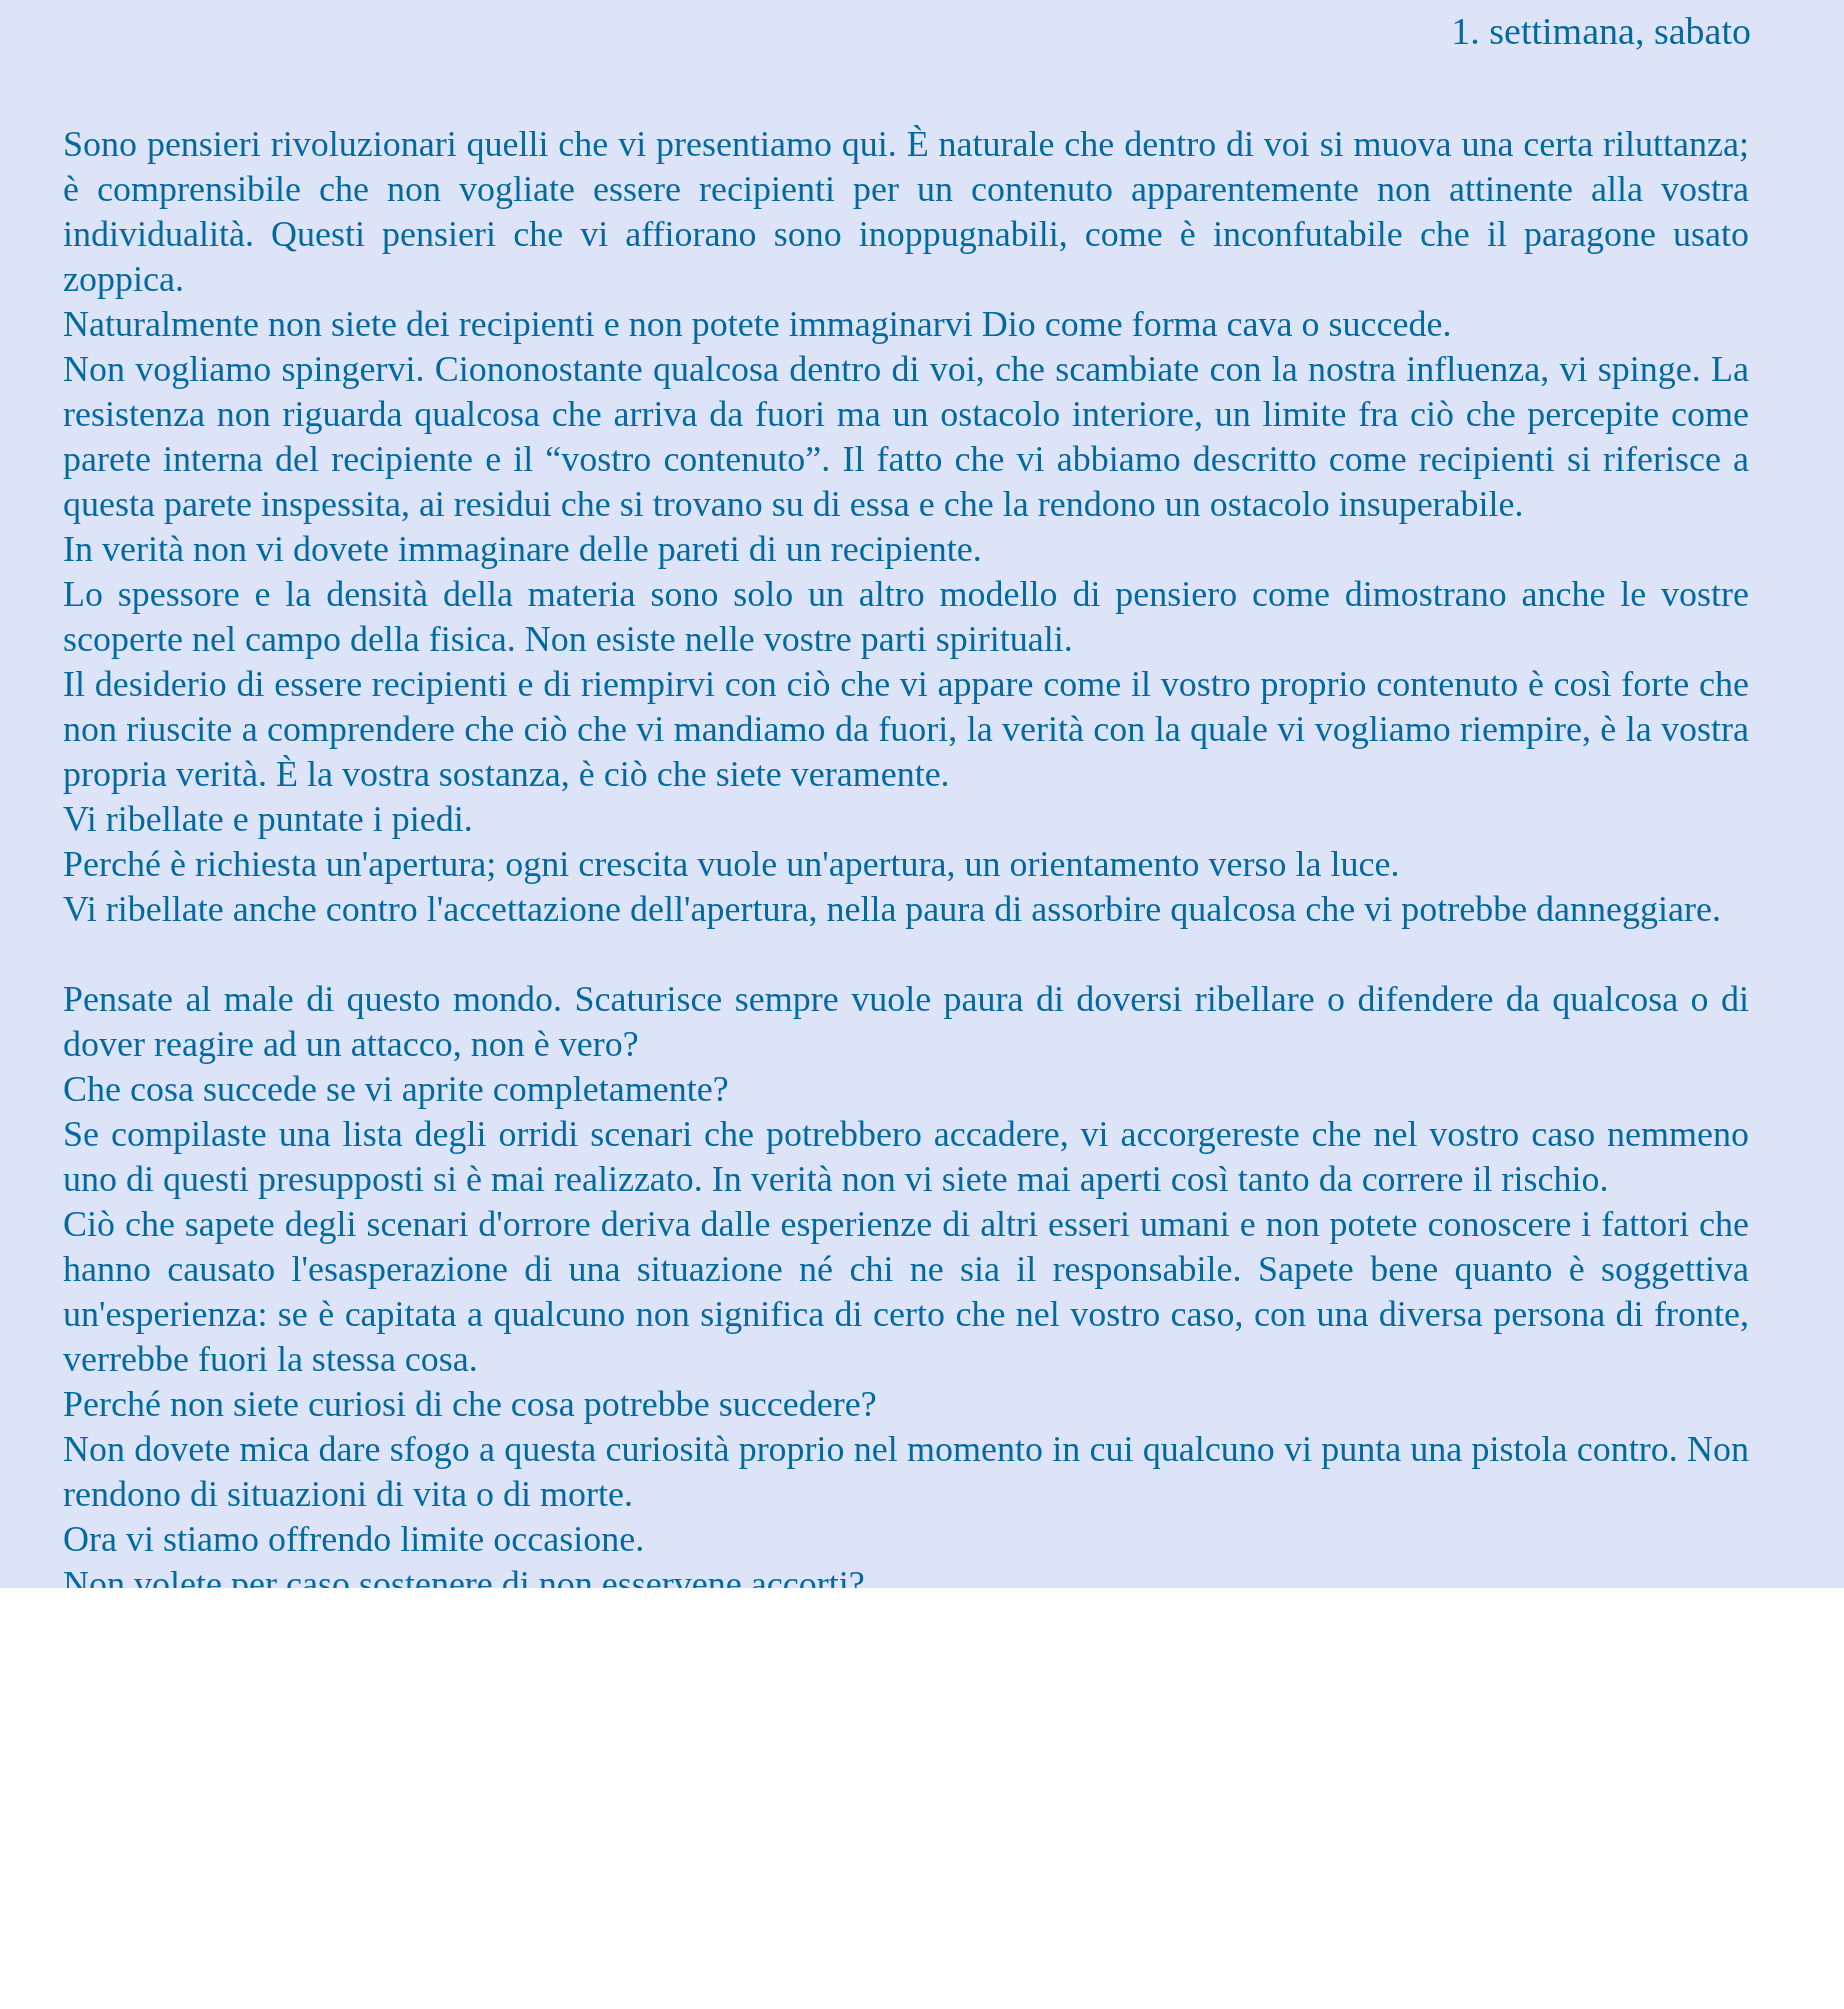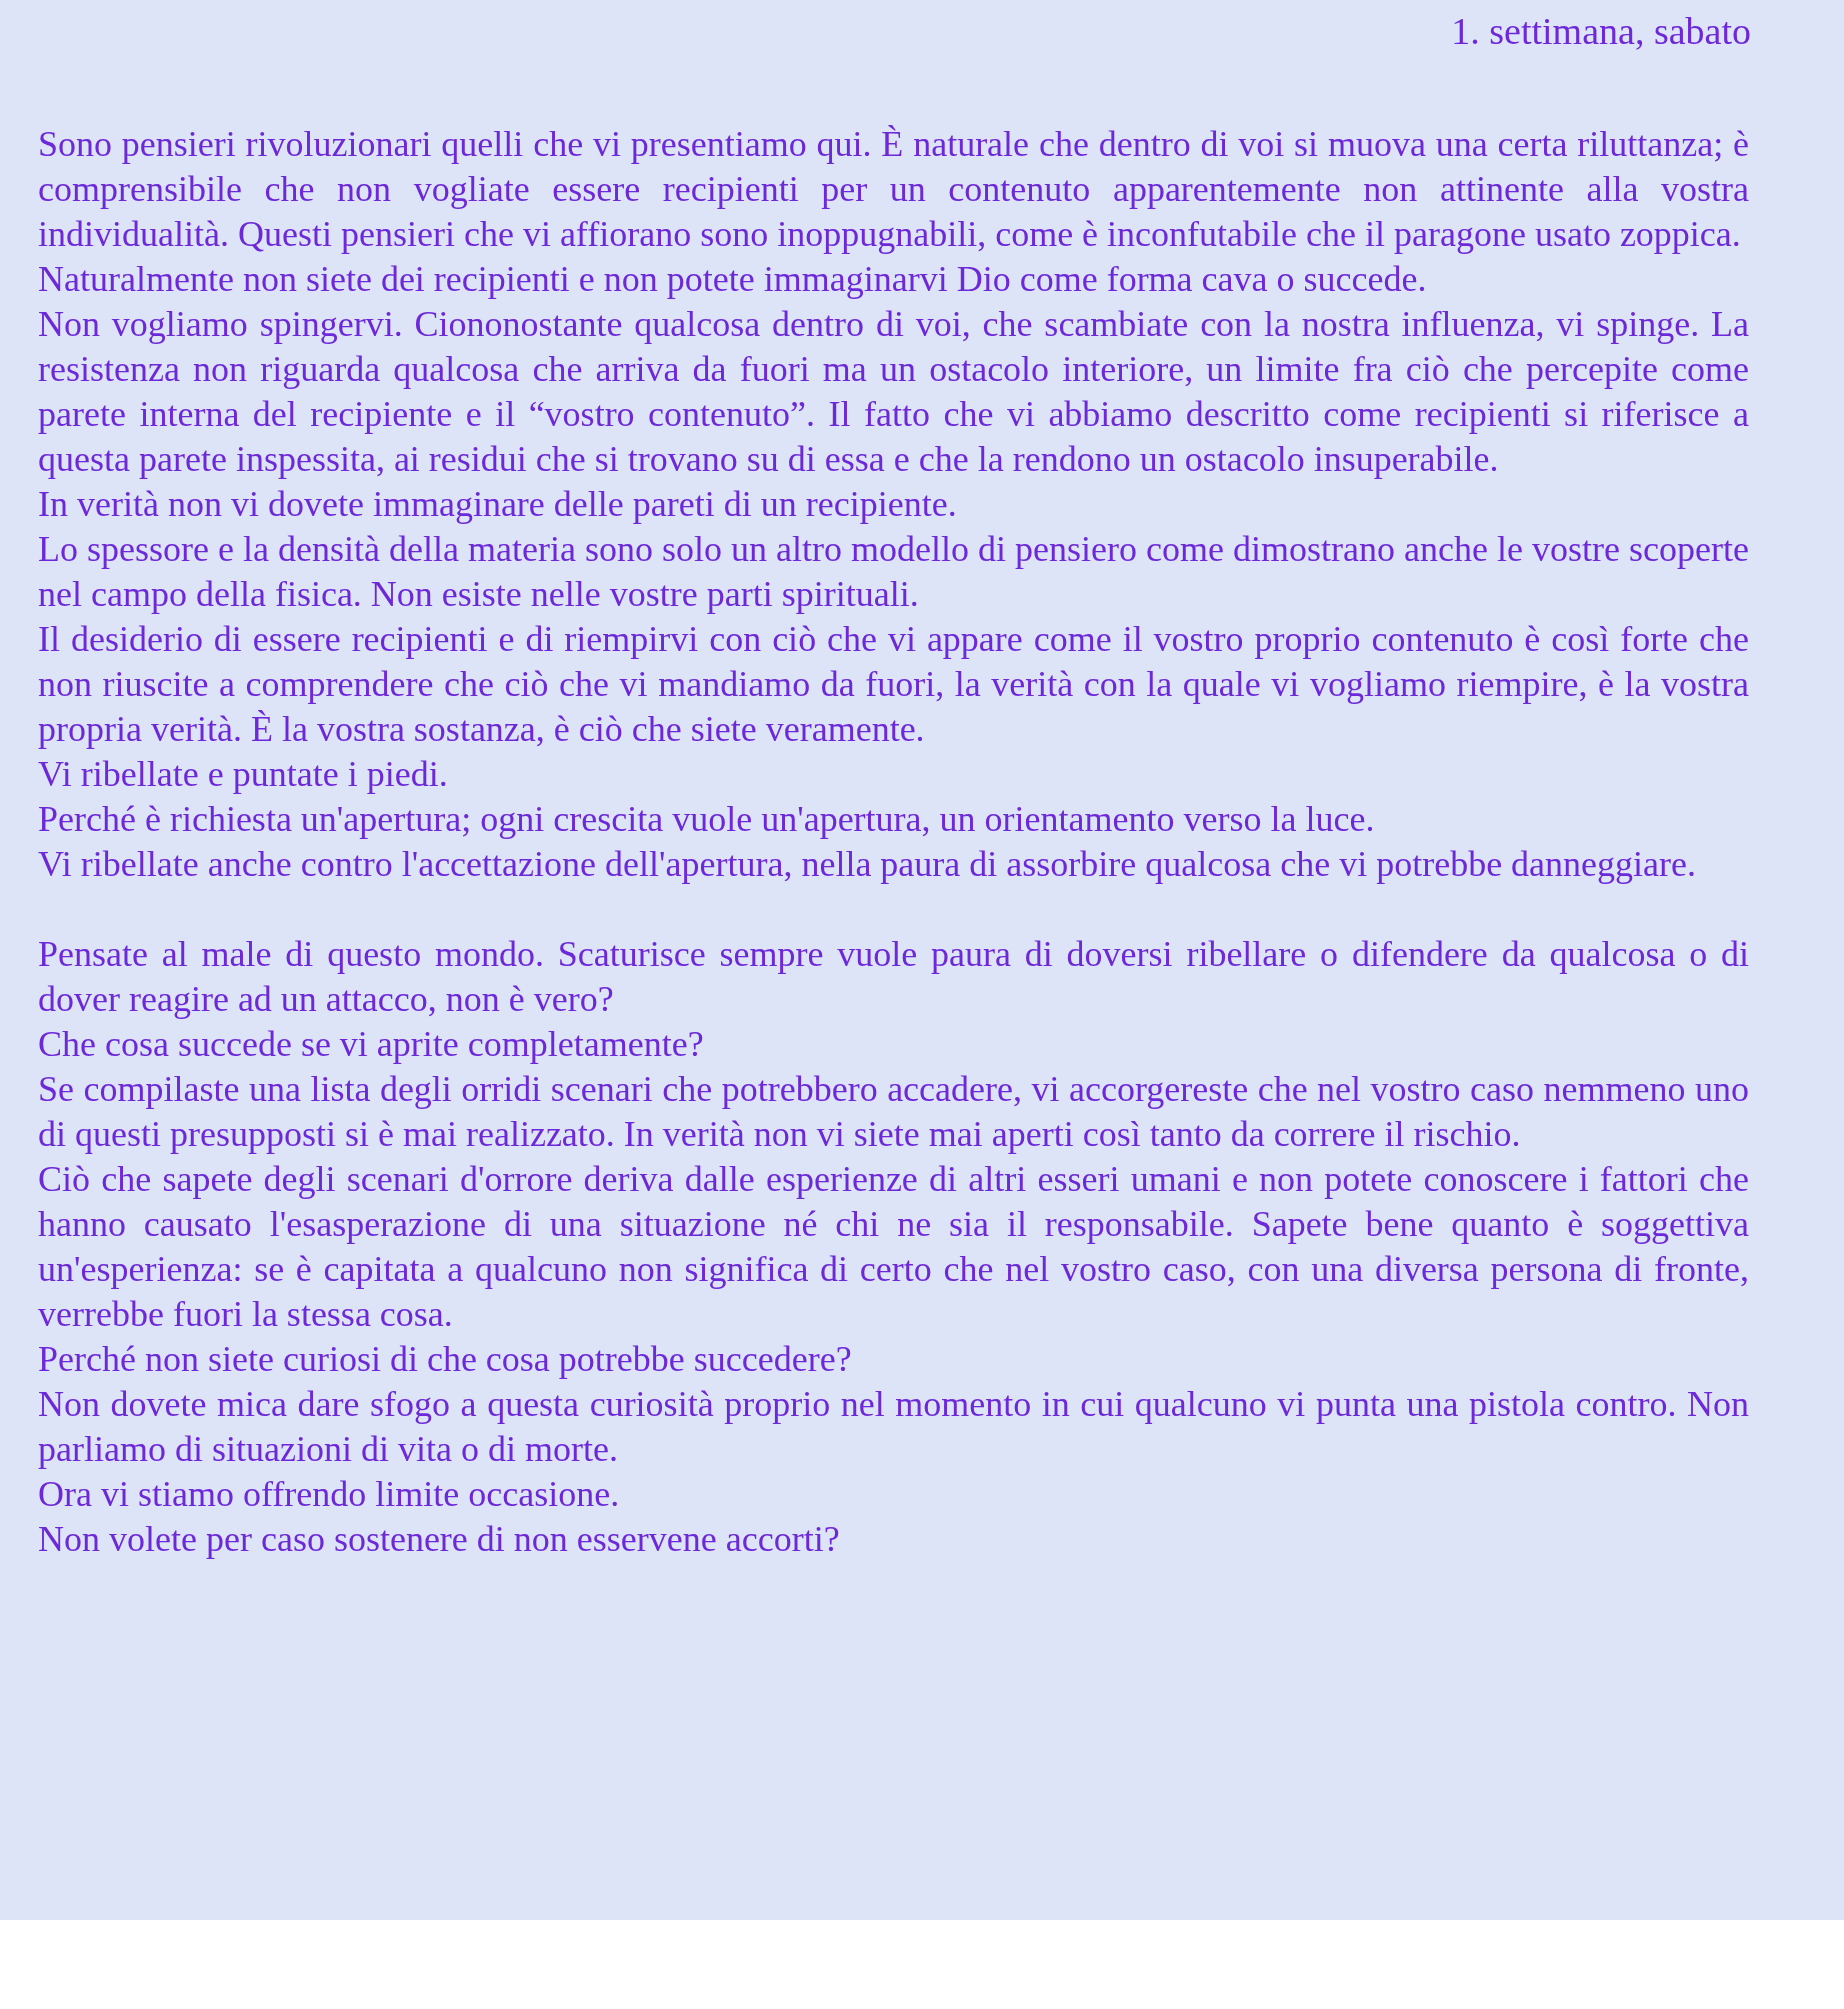--- a/index.html
+++ b/index.html
@@ -2,26 +2,27 @@
 <html><head>
 <meta charset="utf-8">
 <style>
   html, body {
     margin: 0;
     padding: 0;
   }
   .page {
     position: relative;
     width: 1845px;
-    height: 1920px;
+    height: 1588px;
     background: #dde4f7;
-    color: #6d28d9;
+    color: #0369a1;
     font-family: "Liberation Serif", "DejaVu Serif", serif;
     overflow: hidden;
     box-sizing: border-box;
+    padding-left: 25px;
   }
   .header {
     padding: 7.7px 94px 0 38px;
     text-align: right;
     font-size: 38px;
     line-height: 46px;
     white-space: nowrap;
   }
   .body-text {
     margin-top: 68px;
@@ -54,18 +55,18 @@
     <p>Lo spessore e la densità della materia sono solo un altro modello di pensiero come dimostrano anche le vostre scoperte nel campo della fisica. Non esiste nelle vostre parti spirituali.</p>
     <p>Il desiderio di essere recipienti e di riempirvi con ciò che vi appare come il vostro proprio contenuto è così forte che non riuscite a comprendere che ciò che vi mandiamo da fuori, la verità con la quale vi vogliamo riempire, è la vostra propria verità. È la vostra sostanza, è ciò che siete veramente.</p>
     <p>Vi ribellate e puntate i piedi.</p>
     <p>Perché è richiesta un'apertura; ogni crescita vuole un'apertura, un orientamento verso la luce.</p>
     <p>Vi ribellate anche contro l'accettazione dell'apertura, nella paura di assorbire qualcosa che vi potrebbe danneggiare.</p>
     <p class="section-gap">Pensate al male di questo mondo. Scaturisce sempre vuole paura di doversi ribellare o difendere da qualcosa o di dover reagire ad un attacco, non è vero?</p>
     <p>Che cosa succede se vi aprite completamente?</p>
     <p>Se compilaste una lista degli orridi scenari che potrebbero accadere, vi accorgereste che nel vostro caso nemmeno uno di questi presupposti si è mai realizzato. In verità non vi siete mai aperti così tanto da correre il rischio.</p>
     <p>Ciò che sapete degli scenari d'orrore deriva dalle esperienze di altri esseri umani e non potete conoscere i fattori che hanno causato l'esasperazione di una situazione né chi ne sia il responsabile. Sapete bene quanto è soggettiva un'esperienza: se è capitata a qualcuno non significa di certo che nel vostro caso, con una diversa persona di fronte, verrebbe fuori la stessa cosa.</p>
     <p>Perché non siete curiosi di che cosa potrebbe succedere?</p>
-    <p>Non dovete mica dare sfogo a questa curiosità proprio nel momento in cui qualcuno vi punta una pistola contro. Non parliamo di situazioni di vita o di morte.</p>
+    <p>Non dovete mica dare sfogo a questa curiosità proprio nel momento in cui qualcuno vi punta una pistola contro. Non rendono di situazioni di vita o di morte.</p>
     <p>Ora vi stiamo offrendo limite occasione.</p>
     <p>Non volete per caso sostenere di non esservene accorti?</p>
   </div>
 </div>
 
 
 </body></html>

